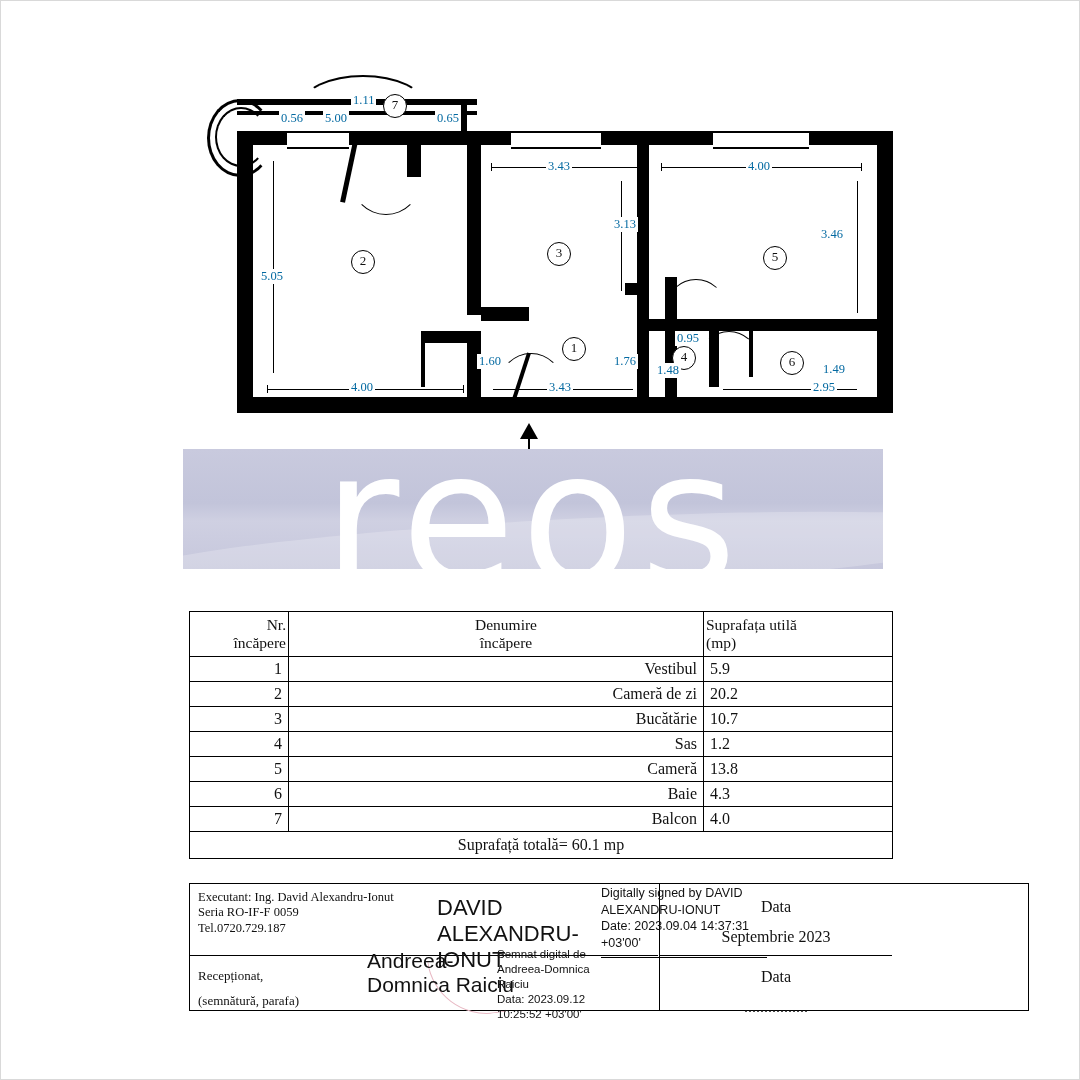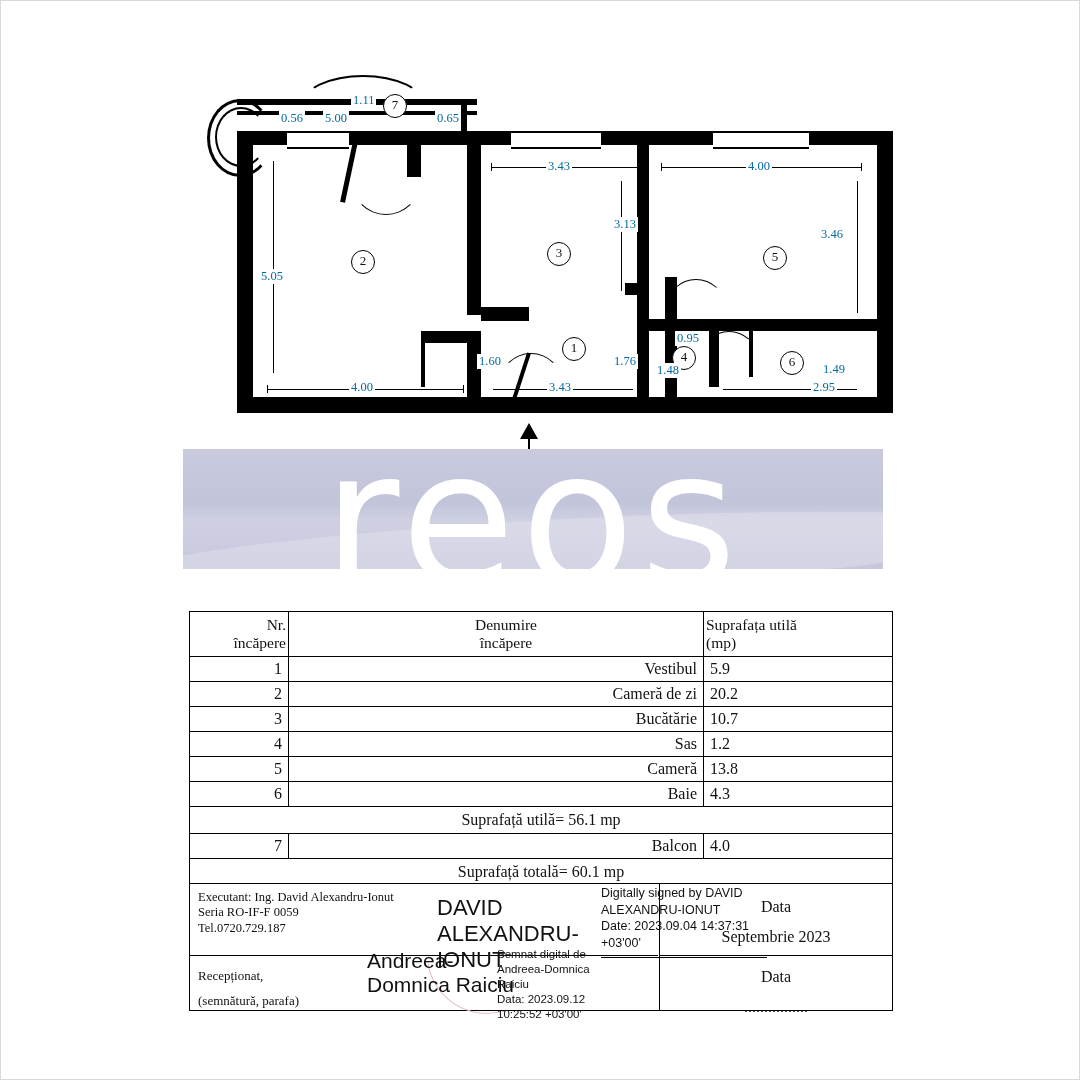--- a/index.html
+++ b/index.html
@@ -77,21 +77,21 @@
     background:#fff;
   }
   .tbl .c-nr{width:86px;text-align:right;}
   .tbl .c-name{width:376px;text-align:right;padding-left:32px;}
   .tbl .c-area{text-align:left;}
   .tbl thead td{text-align:center;font-size:15.5px;line-height:1.15;padding:4px 2px;}
   .tbl .sumrow td{text-align:center;font-size:16px;padding:4px 0;}
 
   
   .sigblock{
-    position:absolute;left:188px;top:882px;width:704px;height:128px;
+    position:absolute;left:188px;top:882px;width:840px;height:128px;
     border:1px solid #000;box-sizing:border-box;background:#fff;
   }
   .sig-left{
     position:absolute;left:0;top:0;width:470px;height:126px;
     box-sizing:border-box;border-right:1px solid #000;
   }
   .sig-exec{
     position:absolute;left:0;top:0;width:468px;height:72px;
     box-sizing:border-box;border-bottom:1px solid #000;
     padding:6px 8px;font-size:12.5px;line-height:1.22;
@@ -289,23 +289,20 @@
       </tr>
       <tr>
         <td class="c-nr">5</td>
         <td class="c-name">Cameră</td>
         <td class="c-area">13.8</td>
       </tr>
       <tr>
         <td class="c-nr">6</td>
         <td class="c-name">Baie</td>
         <td class="c-area">4.3</td>
-      </tr>
-      <tr class="sumrow">
-        <td colspan="3">Suprafață utilă= 56.1 mp</td>
       </tr>
       <tr>
         <td class="c-nr">7</td>
         <td class="c-name">Balcon</td>
         <td class="c-area">4.0</td>
       </tr>
       <tr class="sumrow">
         <td colspan="3">Suprafață totală= 60.1 mp</td>
       </tr>
     </tbody>

